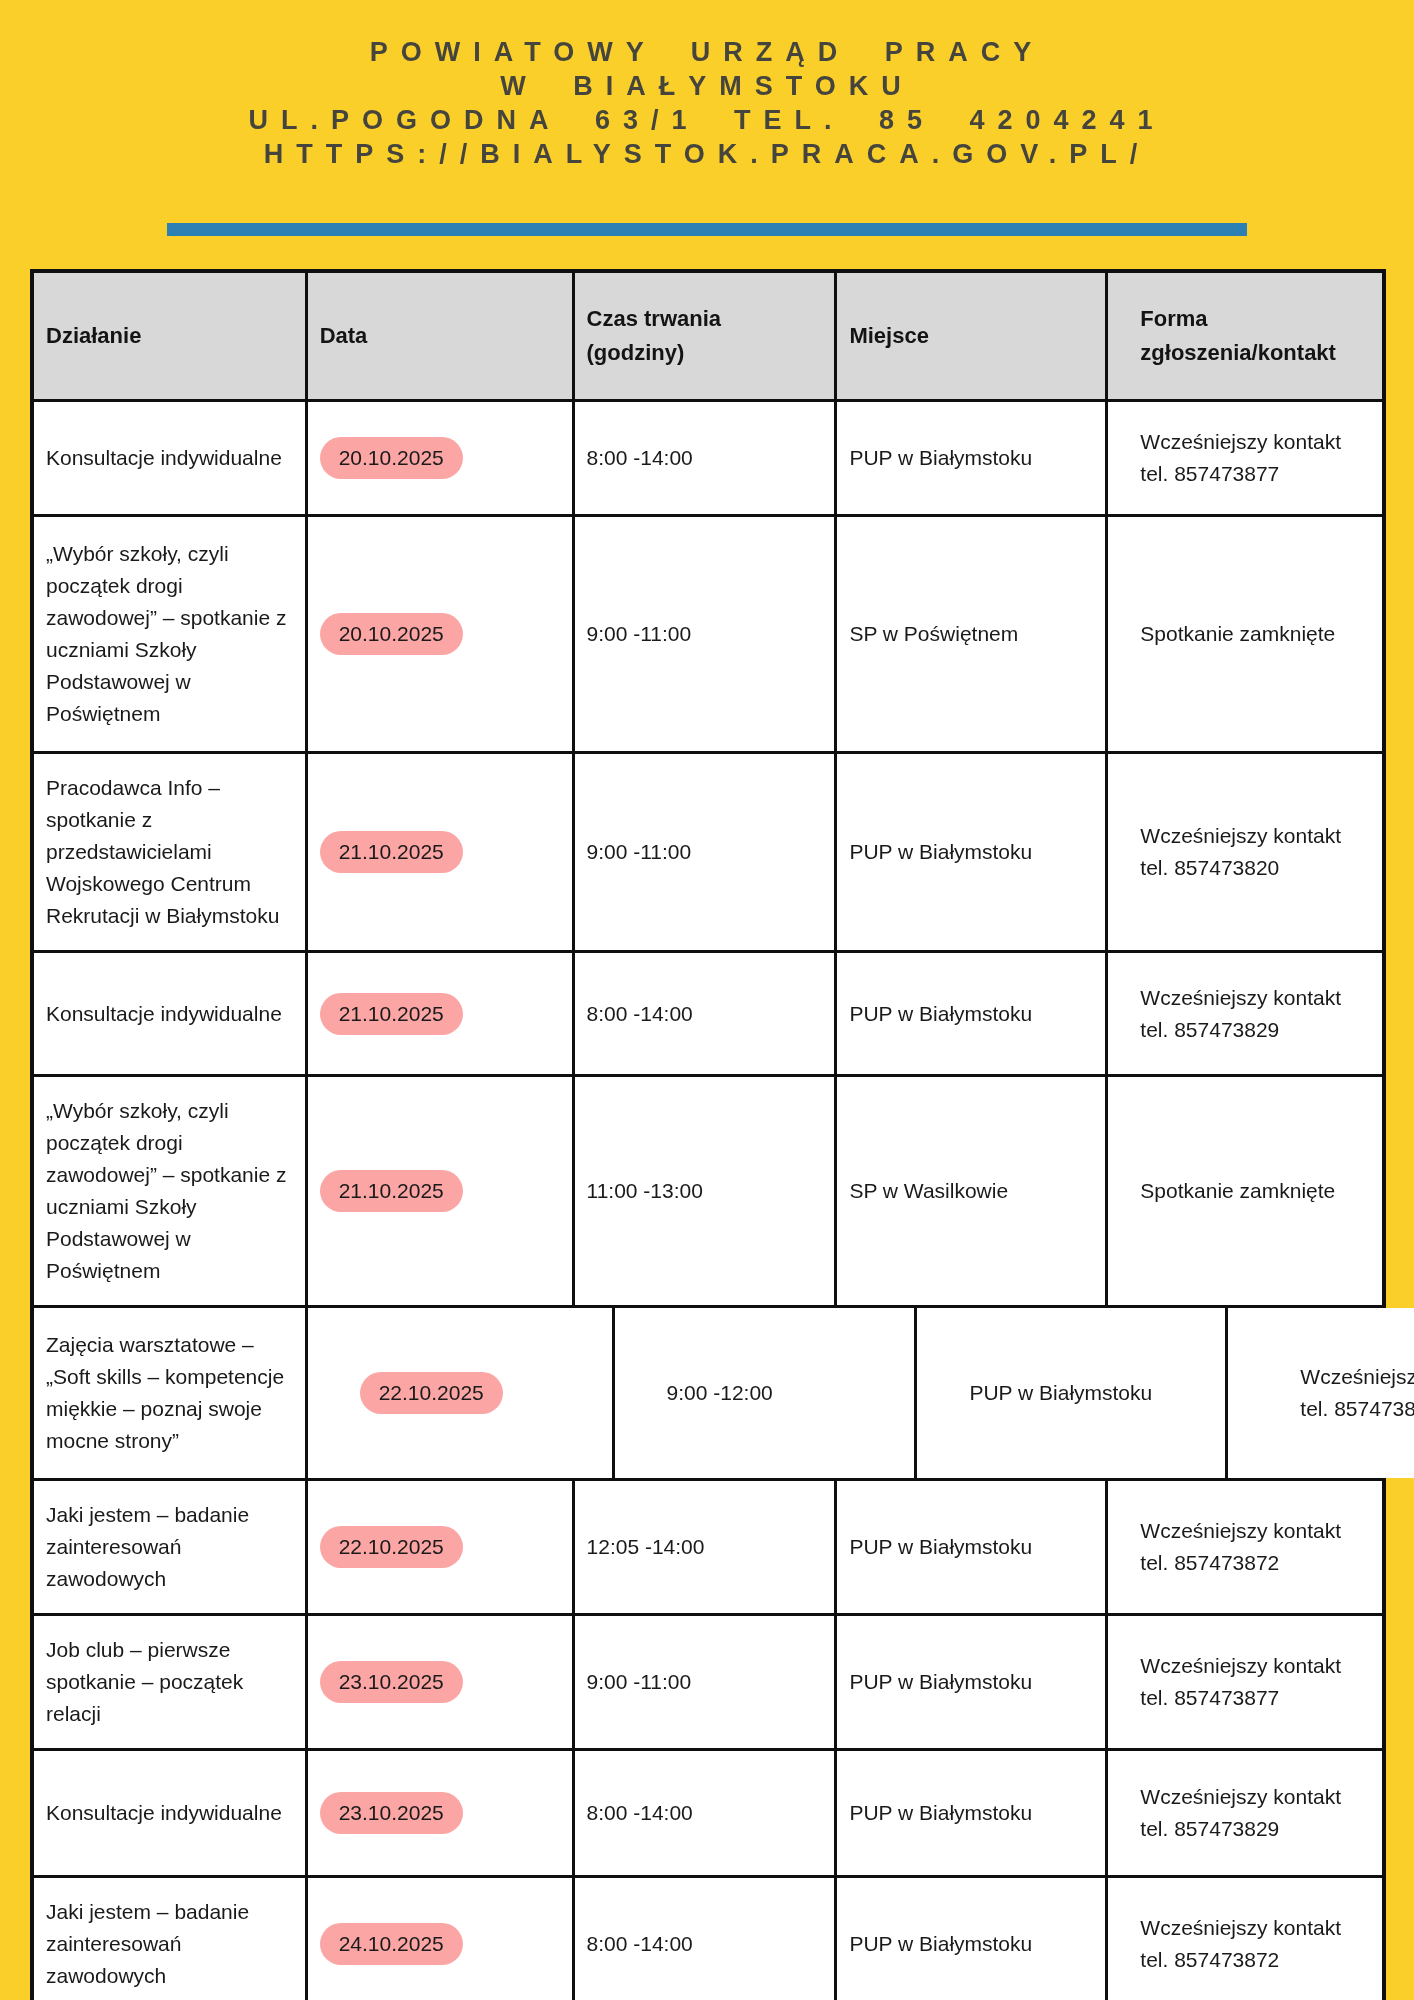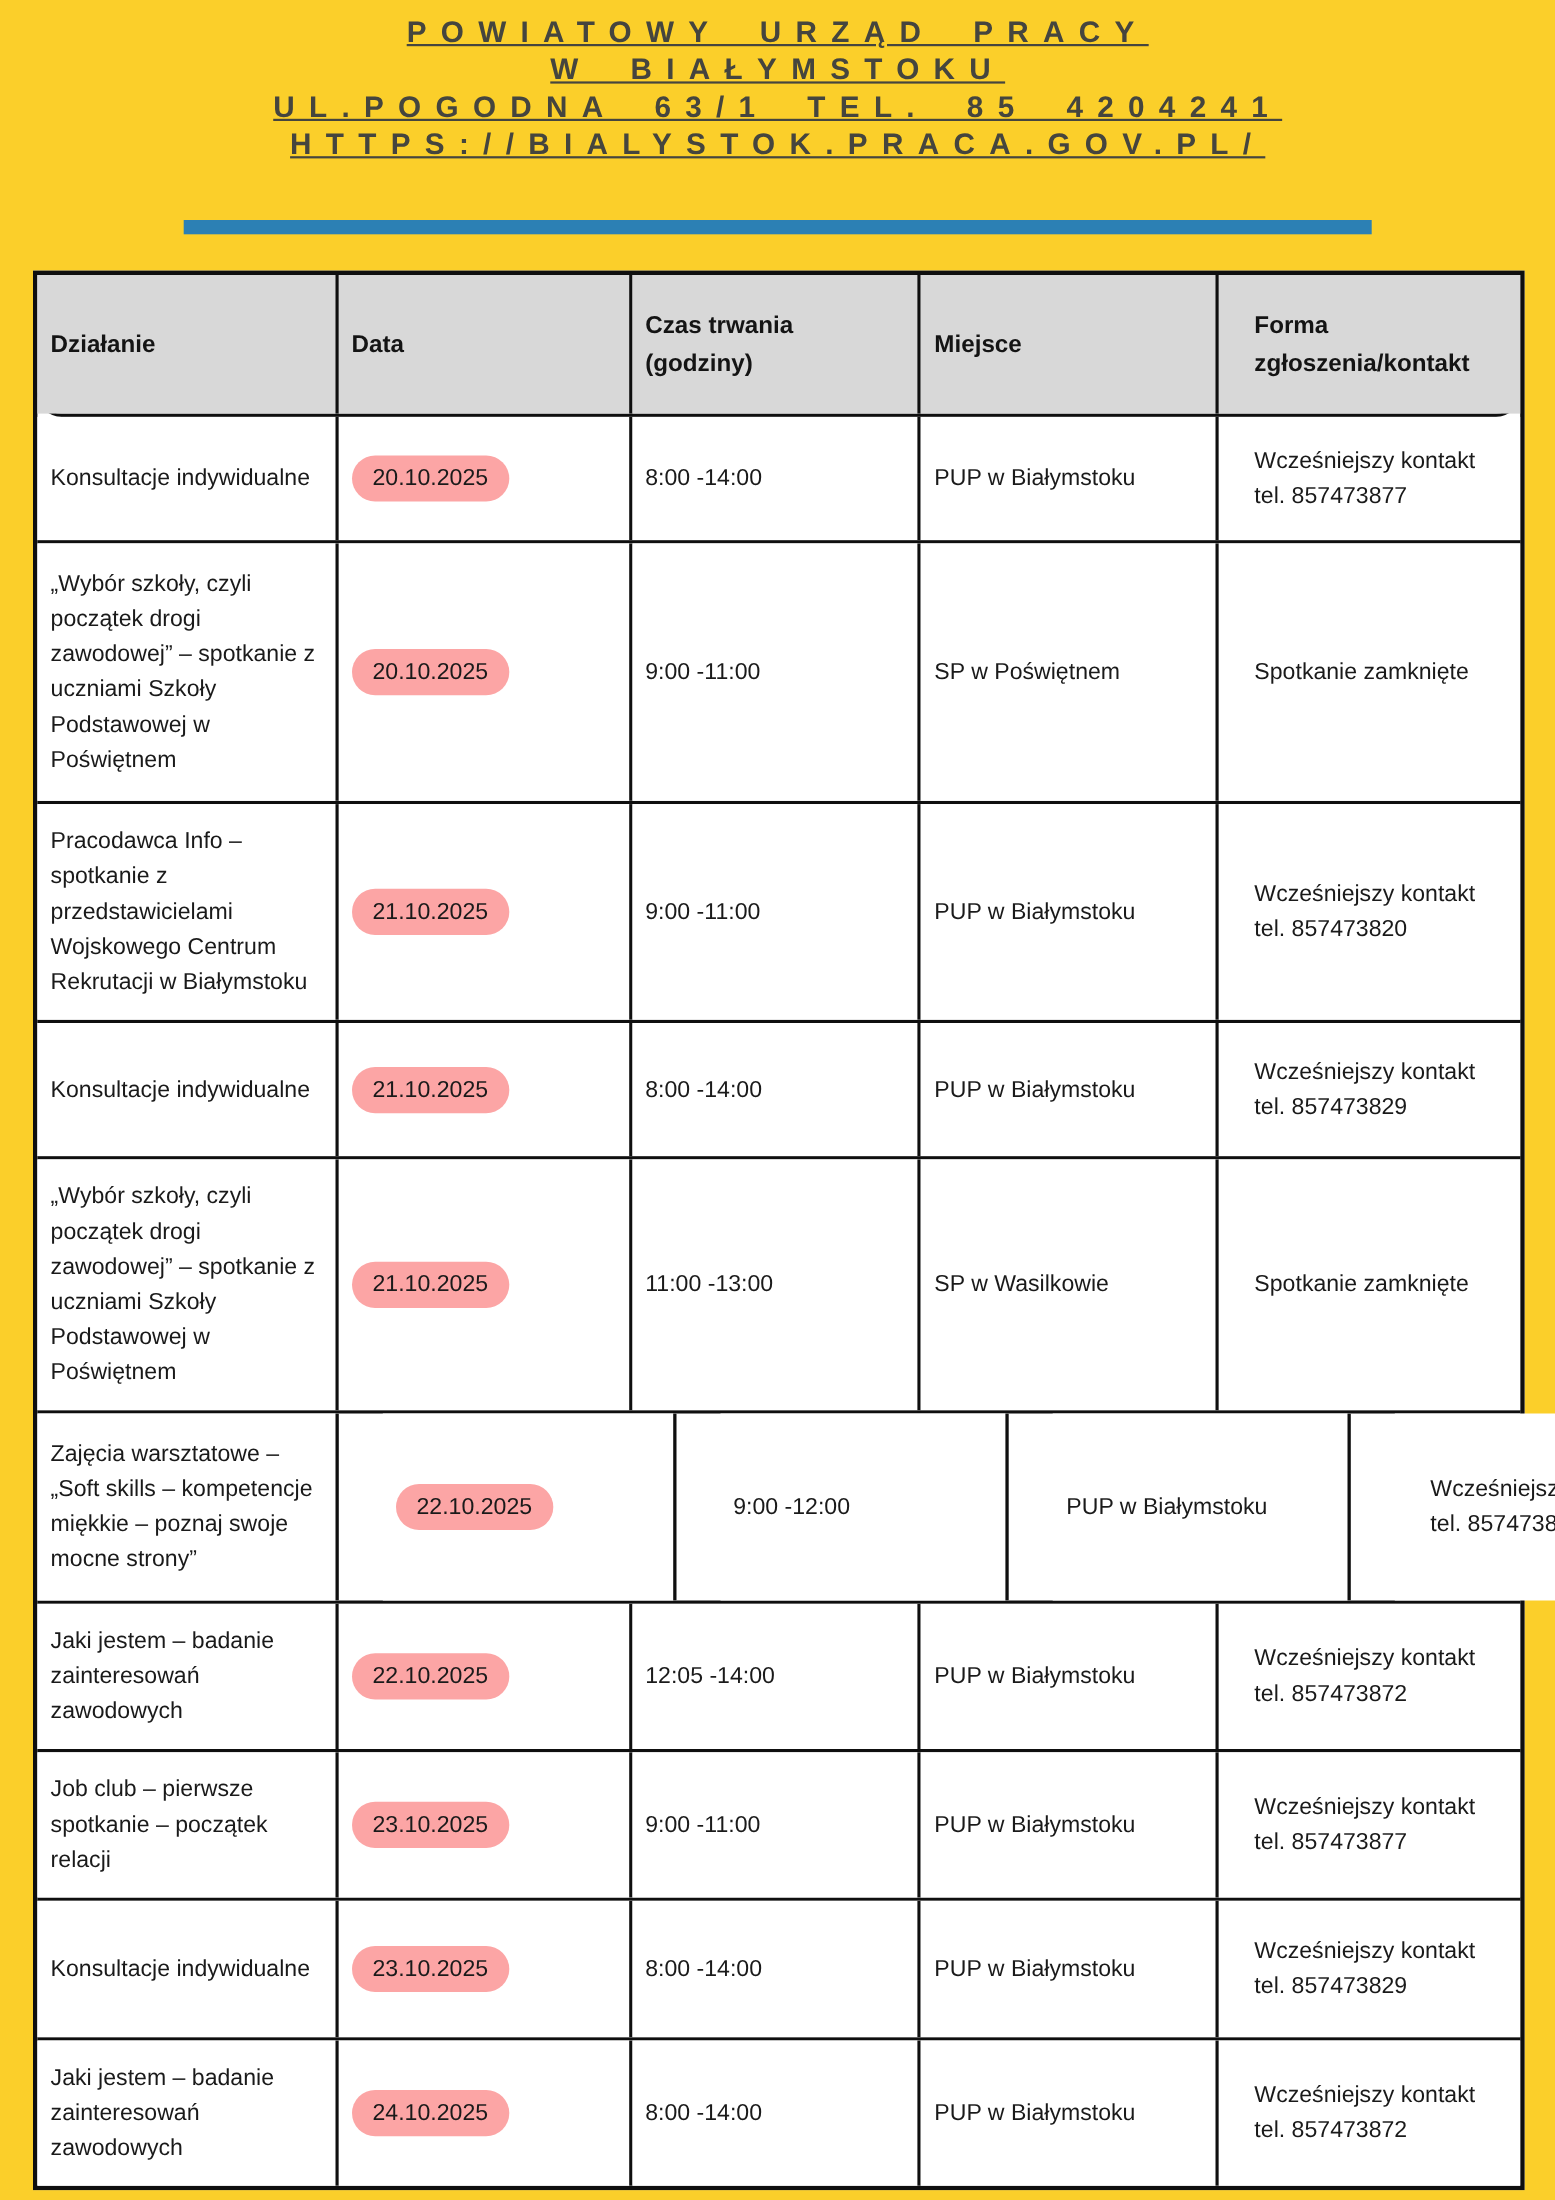--- a/index.html
+++ b/index.html
@@ -8,25 +8,24 @@
     background:#FBCF2A;
     font-family:"Liberation Sans","DejaVu Sans",sans-serif;
     color:#1a1a1a;
     overflow:hidden;
     box-sizing:border-box;
   }
   .page{width:1414px;height:2000px;position:relative;}
 
   
   .masthead{
-    padding-top:12px;
+    padding-top:35px;
     text-align:center;
     color:#45453E;
     font-weight:700;
-    text-decoration:underline;
   }
   .masthead .line{
     font-size:27px;
     line-height:34px;
     letter-spacing:13px;
     word-spacing:14px;
     white-space:nowrap;
   }
   .divider{
     width:1080px;height:13px;
@@ -57,21 +56,21 @@
     box-sizing:border-box;
   }
   .tcell:last-child{border-right:none;padding-left:32px;}
   .thead .tcell{
     background:#D8D8D8;
     font-weight:700;
     font-size:22px;
     line-height:34px;
     color:#141414;
   }
-  .thead{min-height:126px;border-radius:22px;}
+  .thead{min-height:126px;}
   .pill{
     background:#fca5a5;
     border-radius:22px;
     padding:5px 19px;
     white-space:nowrap;
     display:inline-block;
   }
   
   .r0{min-height:112px;}
   .r1{min-height:234px;}

